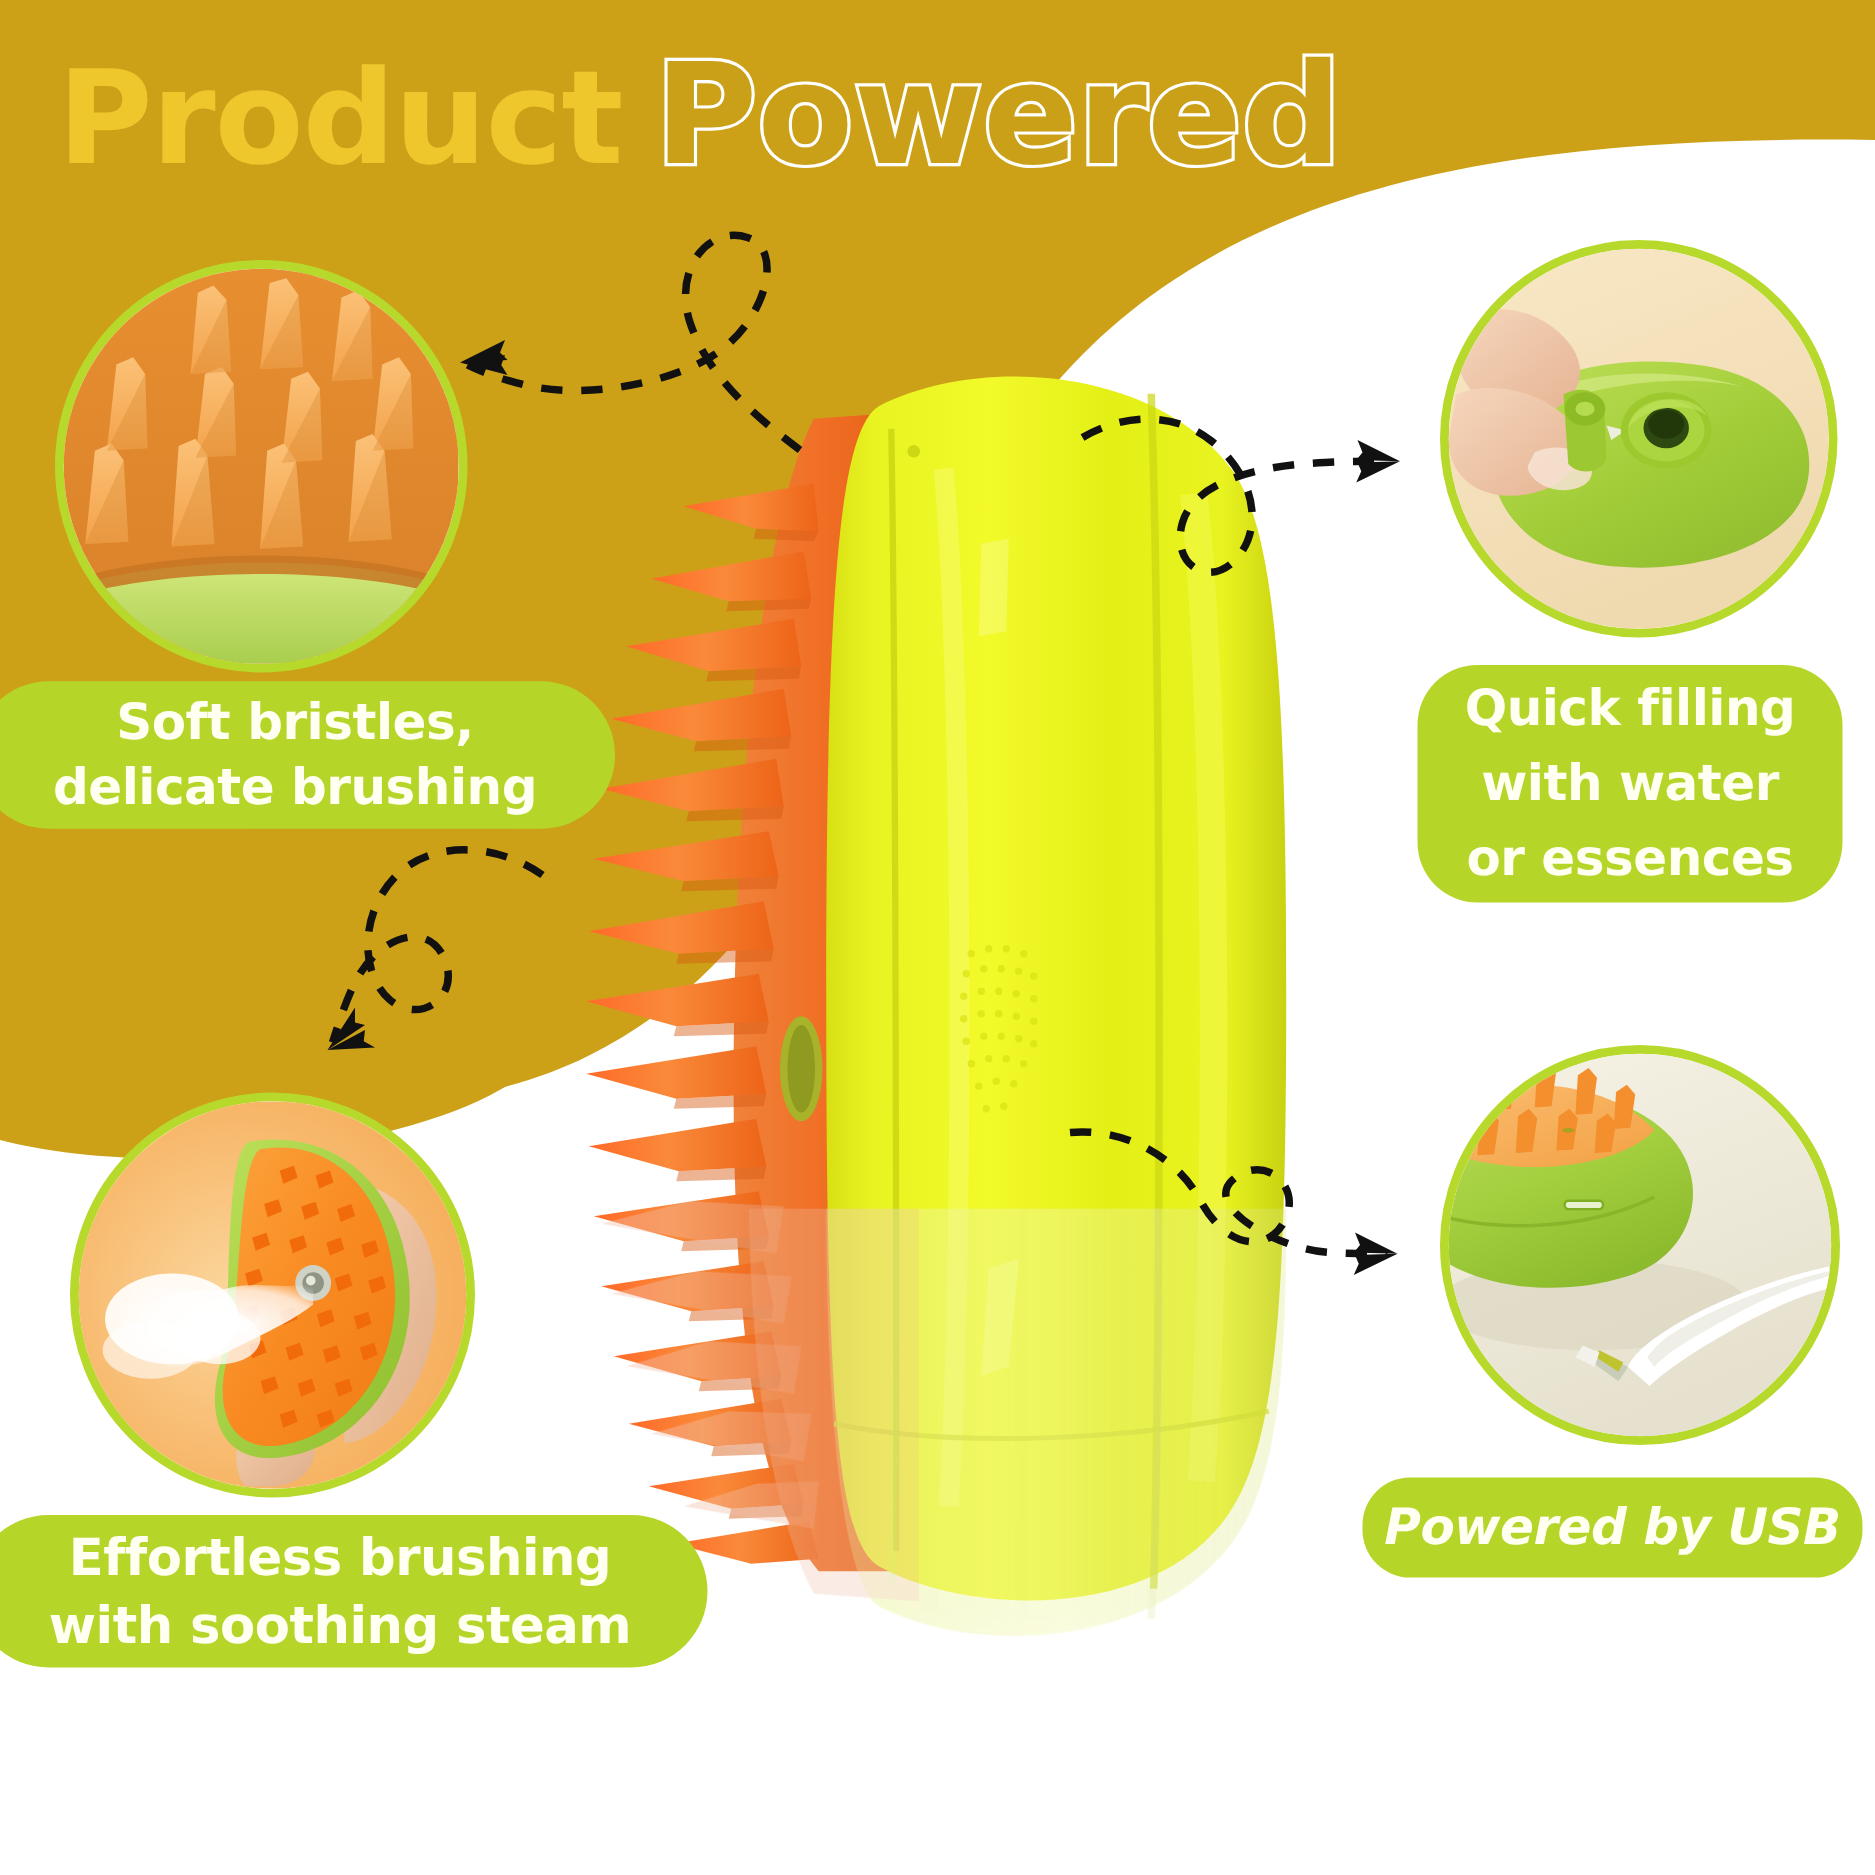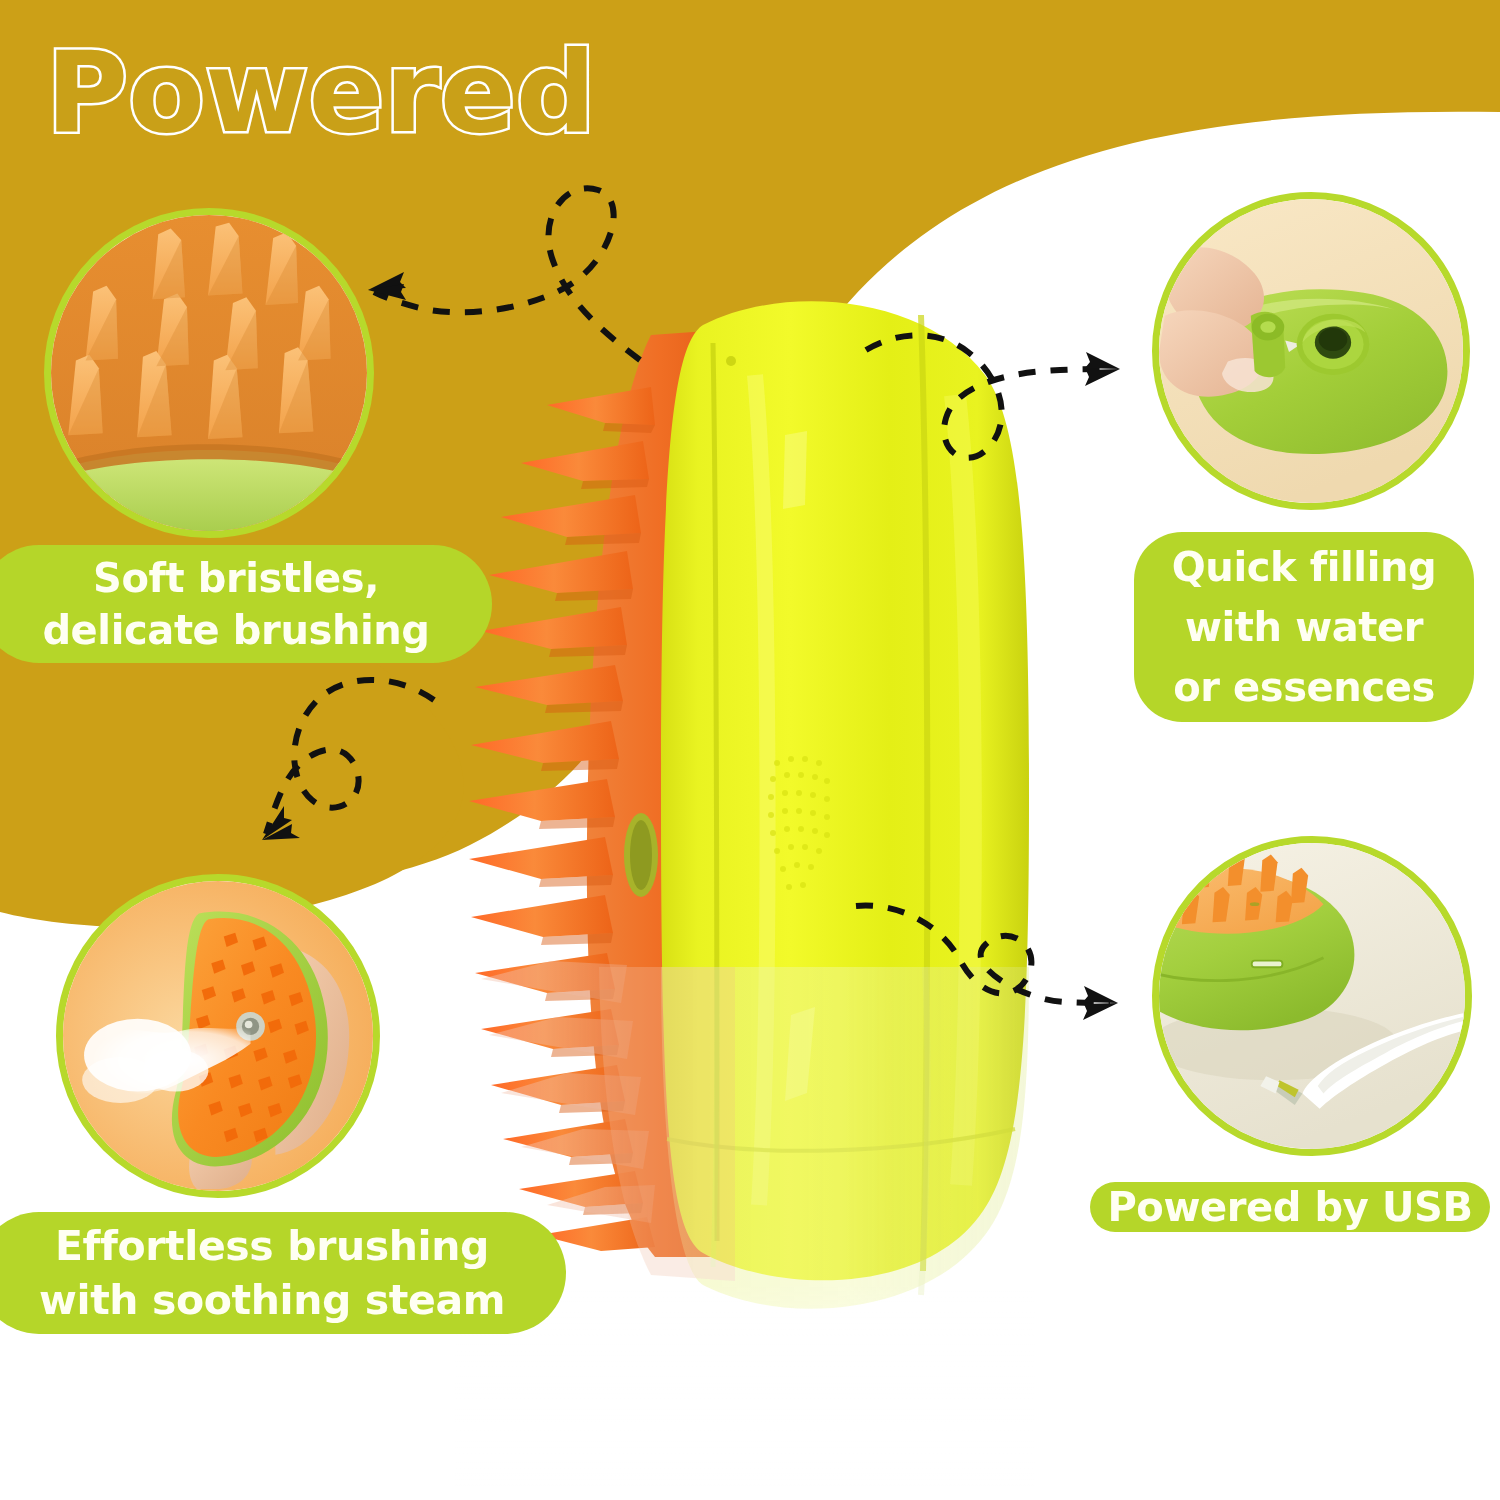--- a/index.html
+++ b/index.html
@@ -55,41 +55,42 @@
     font-weight:bold;
     display:flex;align-items:center;justify-content:center;
     text-align:center;
     box-sizing:border-box;
     z-index:18;
     letter-spacing:-0.4px;
   }
   .pill-1{left:-20px;top:545px;width:512px;height:118px;border-radius:62px;font-size:40px;line-height:52px;padding:0 24px;}
   .pill-2{left:1134px;top:532px;width:340px;height:190px;border-radius:48px;font-size:40px;line-height:60px;padding:0 26px;}
   .pill-3{left:-22px;top:1212px;width:588px;height:122px;border-radius:62px;font-size:41px;line-height:54px;padding:0 22px;}
-  .pill-4{left:1090px;top:1182px;width:400px;height:50px;border-radius:38px;font-size:40px;line-height:46px;padding:0 16px;}
+  .pill-4{left:1090px;top:1182px;width:400px;height:80px;border-radius:38px;font-size:40px;line-height:46px;padding:0 16px;font-style:italic;}
 
   
   .product{position:absolute;left:455px;top:255px;width:580px;height:1000px;z-index:16;}
   .product svg{display:block;}
 
   
   .arrows{position:absolute;left:0;top:0;width:1500px;height:1500px;z-index:19;pointer-events:none;}
 </style>
 </head>
 <body>
 
 <div id="stage">
 
   <svg class="bg-blob" viewBox="0 0 1500 1500" xmlns="http://www.w3.org/2000/svg">
     <path id="blobPath" d="M0,0 L1500,0 L1500,112 C1240,108 1060,140 930,230 C820,306 760,420 700,560 C640,700 580,790 470,845 C360,900 180,900 0,870 Z" fill="#CCA017"></path>
 
     <path d="M0,560 C150,560 330,610 420,700 C500,780 470,860 330,900 C200,938 70,930 0,912 Z" fill="#CCA017"></path>
   </svg>
 
   <div class="title-wrap">
+    <span class="title-a">Product</span>
     <span class="title-b">Powered</span>
   </div>
 
   <div class="circle" style="left:44px;top:208px;width:330px;height:330px;">
     <svg viewBox="0 0 330 330" xmlns="http://www.w3.org/2000/svg">
       <defs>
         <linearGradient id="bsurf" x1="0" y1="0" x2="0" y2="1">
           <stop offset="0" stop-color="#E78E30"></stop>
             <stop offset="1" stop-color="#D9812A"></stop>
         </linearGradient>

